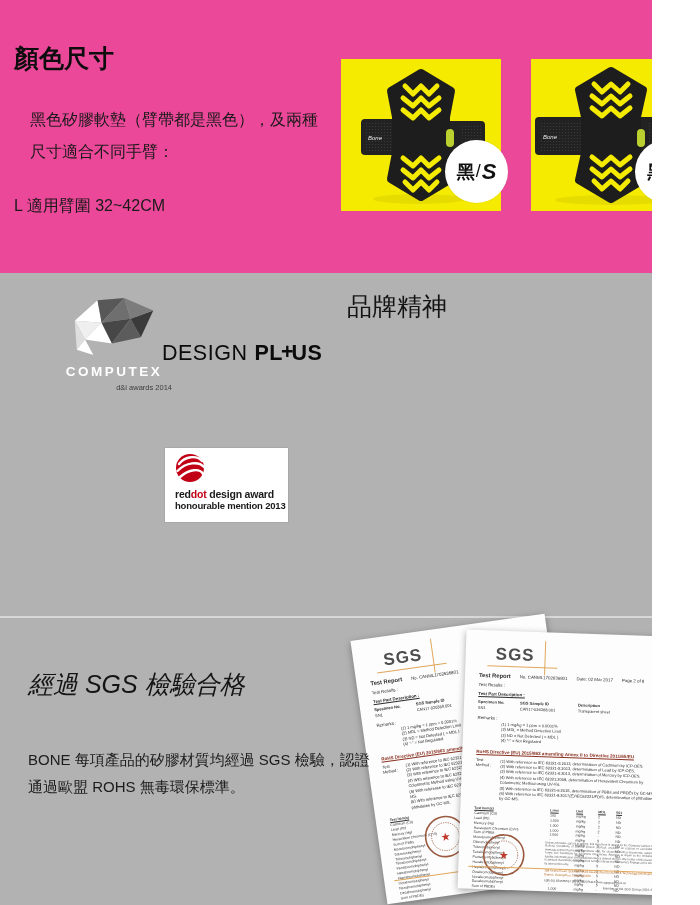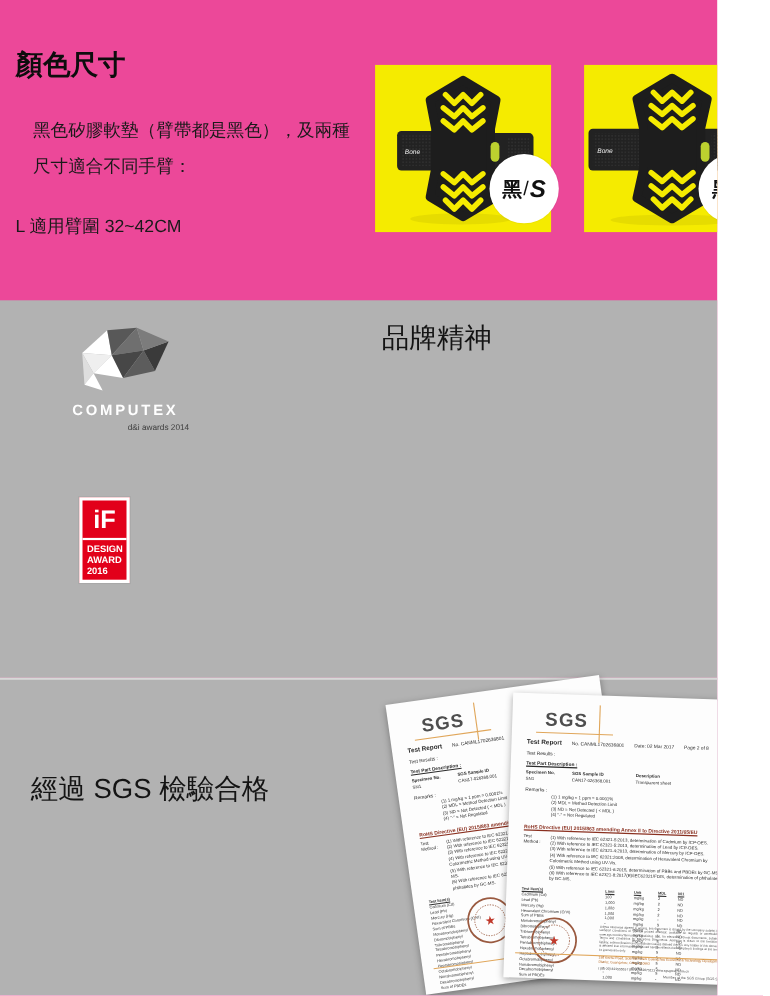--- a/index.html
+++ b/index.html
@@ -45,21 +45,21 @@
           box-sizing:border-box;padding:5px 8px 4px 10px;box-shadow:0 0 0 1px rgba(0,0,0,0.05);}
   .rd-line1{font-size:10.5px;font-weight:700;color:#1a1a1a;letter-spacing:-0.2px;margin-top:1px;white-space:nowrap;}
   .rd-line1 .dot{color:#c10016;}
   .rd-line2{font-size:9.5px;font-weight:700;color:#1a1a1a;letter-spacing:-0.2px;white-space:nowrap;}
 
   .brand-title{position:absolute;left:345px;top:288px;margin:2px;font-size:25px;font-weight:500;color:#141414;}
   .brand-body{position:absolute;left:345px;top:330px;width:347px;margin:0;font-size:15.5px;
               line-height:27.5px;text-align:justify;color:#1c1c1c;}
 
   
-  .sgs-title{position:absolute;left:28px;top:700px;margin:0;font-size:25px;font-weight:500;color:#141414;}
+  .sgs-title{position:absolute;left:28px;top:668px;margin:0;font-size:25px;font-weight:500;color:#141414;font-style:italic;}
   .sgs-body{position:absolute;left:28px;top:746px;width:342px;margin:0;font-size:15px;line-height:27px;color:#1c1c1c;}
 
   .certs{position:absolute;left:340px;top:618px;width:360px;height:287px;}
   .cert{position:absolute;background:#fdfdfd;box-shadow:0 2px 7px rgba(0,0,0,0.35);box-sizing:border-box;}
   .cert-back{left:28px;top:8px;width:196px;height:266px;transform:rotate(-8deg);}
   .cert-front{left:122px;top:15px;width:206px;height:259px;transform:rotate(2deg);}
   .cert-inner{padding:10px 10px 0 14px;color:#2a2a2a;}
   .sgs-logo{position:relative;width:46px;margin:4px 0 8px 16px;font-weight:800;font-size:17px;
             color:#4e4e4e;letter-spacing:1px;}
   .sgs-logo .lh{position:absolute;left:-8px;right:-16px;bottom:-2px;border-bottom:1px solid #e0a65a;}
@@ -173,30 +173,37 @@
       <polygon points="56,2 62,22 34,26" fill="#6f6f6f"></polygon>
       <polygon points="34,26 62,22 44,46" fill="#474747"></polygon>
       <polygon points="44,46 62,22 72,40" fill="#5c5c5c"></polygon>
       <polygon points="62,22 84,14 72,40" fill="#3a3a3a"></polygon>
       <polygon points="56,2 84,14 62,22" fill="#7c7c7c"></polygon>
     </svg>
     <div class="cx-name">COMPUTEX</div>
     <div class="cx-sub">d&amp;i awards 2014</div>
   </div>
 
-
-  <div class="if-badge">
-    <div class="if-logo">iF</div>
-    <div class="if-lines">
-        <div>DESIGN</div>
-        <div>AWARD</div>
-        <div>2016</div>
-      </div>
+  <div class="designplus">
+    <span class="dp1">DESIGN</span><span class="dp2">PL</span><span class="dpx">+</span><span class="dp3">US</span>
   </div>
 
+
+  <div class="reddot">
+    <svg width="30" height="30" viewBox="0 0 30 30">
+      <circle cx="15" cy="15" r="14" fill="#c10016"></circle>
+      <g stroke="#ffffff" stroke-width="2.4" fill="none" stroke-linecap="round">
+        <path d="M4 11 C10 3 22 2 27 8"></path>
+        <path d="M2.5 18 C11 9 24 8 29 14"></path>
+        <path d="M5 24 C14 16 25 15 28 21"></path>
+      </g>
+    </svg>
+    <div class="rd-line1"><span>red</span><span class="dot">dot</span><span> design award</span></div>
+    <div class="rd-line2">honourable mention 2013</div>
+  </div>
 
   <h2 class="brand-title">品牌精神</h2>
 
   <div class="certs">
 
     <div class="cert cert-back">
       <div class="cert-inner">
         <div class="sgs-logo"><span>SGS</span><i class="lh"></i><i class="lv"></i></div>
         <div class="c-head">
           <b>Test Report</b>
@@ -568,14 +575,15 @@
       </svg>
       <div class="disclaimer">Unless otherwise agreed in writing, this document is issued by the Company subject to its General Conditions of Service printed overleaf, available on request or accessible at www.sgs.com/en/Terms-and-Conditions and, for electronic format documents, subject to Terms and Conditions for Electronic Documents. Attention is drawn to the limitation of liability, indemnification and jurisdiction issues defined therein. Any holder of this document is advised that information contained hereon reflects the Company's findings at the time of its intervention only.</div>
       <div class="orange-rule"></div>
       <div class="addr">198 Kezhu Road, Scientech Park Guangzhou Economic &amp; Technology Development District, Guangzhou, China 510663</div>
       <div class="contact">t (86-20) 82155555    f (86-20) 82075113    www.sgsgroup.com.cn</div>
       <div class="member">Member of the SGS Group (SGS SA)</div>
     </div>
   </div>
 
   <h2 class="sgs-title">經過 SGS 檢驗合格</h2>
+  <p class="sgs-body">BONE 每項產品的矽膠材質均經過 SGS 檢驗，認證通過歐盟 ROHS 無毒環保標準。</p>
 
 </div>
 
 </body></html>

